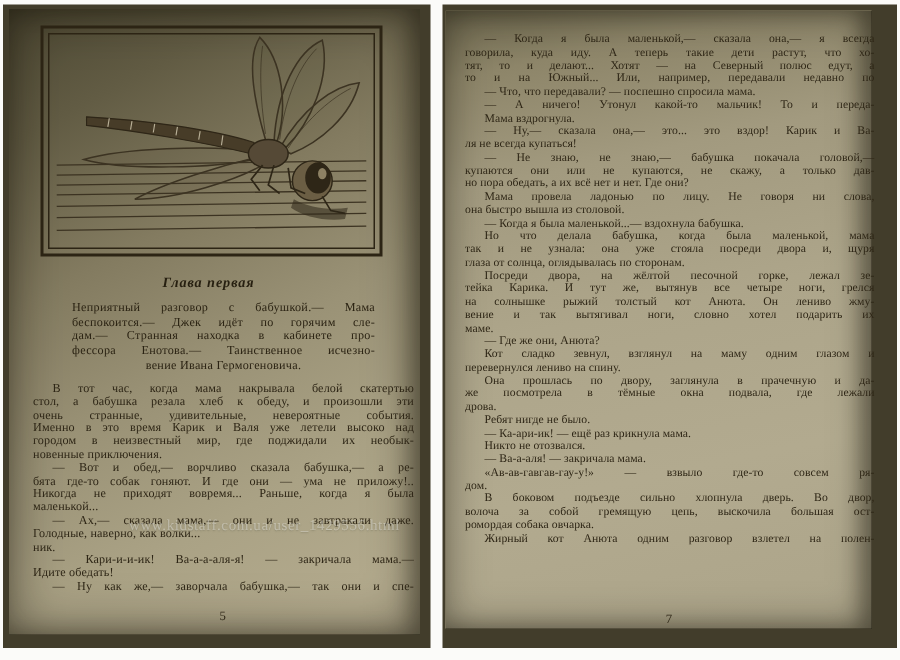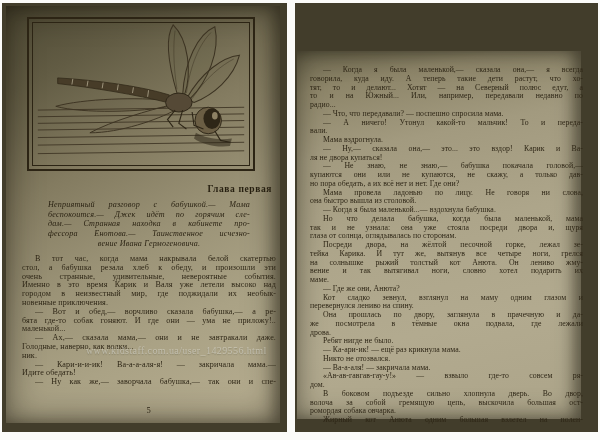--- a/index.html
+++ b/index.html
@@ -17,39 +17,38 @@
   .page{position:absolute;color:#2e2616;}
   .page-l{
     inset:3px 7px 9px 4px;
     background:linear-gradient(152deg,#4d4833 0%,#625c44 16%,#837b60 36%,#9a9276 55%,#aaa285 74%,#b3aa8d 92%,#b4ab8e 100%);
     box-shadow:inset 0 0 34px rgba(20,17,7,.55), inset -6px 0 14px rgba(20,17,7,.35);
   }
   .page-r{
     inset:4px 17px 13px 2px;
     background:linear-gradient(168deg,#6c664d 0%,#8d8569 10%,#a29a7f 26%,#ada58a 48%,#b2aa8f 72%,#aca489 100%);
     box-shadow:inset 0 0 26px rgba(22,19,9,.5), inset -8px 0 12px rgba(22,19,9,.3);
-    margin-top:44px;
   }
 
   .illu-frame{
     position:absolute;left:21px;top:11px;width:228px;height:154px;
     border:2px solid #2c2414;padding:3px;box-sizing:border-box;
   }
   .illu-inner{
     width:100%;height:100%;border:1px solid #2c2414;box-sizing:border-box;overflow:hidden;
   }
   .illu-inner svg{display:block;width:100%;height:100%;}
 
   .chapter-title{
-    position:absolute;left:0;right:8px;top:178px;text-align:right;
-    font-weight:bold;font-size:9.5px;letter-spacing:.6px;color:#261f10;
+    position:absolute;left:0;right:8px;top:178px;text-align:center;
+    font-weight:bold;font-size:9.5px;letter-spacing:.6px;color:#261f10;font-style:italic;
   }
   .intro{
     position:absolute;left:42px;top:194px;width:202px;
-    font-style:italic;font-size:8.1px;line-height:9.7px;letter-spacing:.2px;
+    font-size:8.1px;line-height:9.7px;letter-spacing:.2px;
     text-align:justify;color:#2b2313;
   }
   .body-l{
     position:absolute;left:16px;top:249px;width:254px;
     font-size:8.1px;line-height:8.8px;letter-spacing:.1px;
   }
   .body-r{
     position:absolute;left:13px;top:15px;width:273px;
     font-size:7.8px;line-height:8.75px;letter-spacing:.05px;
   }
@@ -149,47 +148,46 @@
 
     <div class="body-l">
         <div class="tline ind">В тот час, когда мама накрывала белой скатертью</div>
         <div class="tline">стол, а бабушка резала хлеб к обеду, и произошли эти</div>
         <div class="tline">очень странные, удивительные, невероятные события.</div>
         <div class="tline">Именно в это время Карик и Валя уже летели высоко над</div>
         <div class="tline">городом в неизвестный мир, где поджидали их необык-</div>
         <div class="tline last">новенные приключения.</div>
         <div class="tline ind">— Вот и обед,— ворчливо сказала бабушка,— а ре-</div>
         <div class="tline">бята где-то собак гоняют. И где они — ума не приложу!..</div>
+        <div class="tline">Никогда не приходят вовремя... Раньше, когда я была</div>
         <div class="tline last">маленькой...</div>
         <div class="tline ind">— Ах,— сказала мама,— они и не завтракали даже.</div>
         <div class="tline last">Голодные, наверно, как волки...</div>
         <div class="tline last">ник.</div>
         <div class="tline ind">— Кари-и-и-ик! Ва-а-а-аля-я! — закричала мама.—</div>
         <div class="tline last">Идите обедать!</div>
         <div class="tline ind">— Ну как же,— заворчала бабушка,— так они и спе-</div>
       </div>
 
     <div class="pagenum pagenum-l">5</div>
   </div>
 </div>
 
 <div class="panel right">
   <div class="page page-r">
     <div class="body-r">
         <div class="tline ind">— Когда я была маленькой,— сказала она,— я всегда</div>
         <div class="tline">говорила, куда иду. А теперь такие дети растут, что хо-</div>
         <div class="tline">тят, то и делают... Хотят — на Северный полюс едут, а</div>
         <div class="tline">то и на Южный... Или, например, передавали недавно по</div>
-        <div class="tline last">радио...</div>
         <div class="tline ind last">— Что, что передавали? — поспешно спросила мама.</div>
         <div class="tline ind">— А ничего! Утонул какой-то мальчик! То и переда-</div>
-        <div class="tline last">вали.</div>
         <div class="tline ind last">Мама вздрогнула.</div>
         <div class="tline ind">— Ну,— сказала она,— это... это вздор! Карик и Ва-</div>
-        <div class="tline last">ля не двора купаться!</div>
+        <div class="tline last">ля не всегда купаться!</div>
         <div class="tline ind">— Не знаю, не знаю,— бабушка покачала головой,—</div>
         <div class="tline">купаются они или не купаются, не скажу, а только дав-</div>
         <div class="tline last">но пора обедать, а их всё нет и нет. Где они?</div>
         <div class="tline ind">Мама провела ладонью по лицу. Не говоря ни слова,</div>
         <div class="tline last">она быстро вышла из столовой.</div>
         <div class="tline ind last">— Когда я была маленькой...— вздохнула бабушка.</div>
         <div class="tline ind">Но что делала бабушка, когда была маленькой, мама</div>
         <div class="tline">так и не узнала: она уже стояла посреди двора и, щуря</div>
         <div class="tline last">глаза от солнца, оглядывалась по сторонам.</div>
         <div class="tline ind">Посреди двора, на жёлтой песочной горке, лежал зе-</div>
@@ -205,19 +203,19 @@
         <div class="tline last">дрова.</div>
         <div class="tline ind last">Ребят нигде не было.</div>
         <div class="tline ind last">— Ка-ари-ик! — ещё раз крикнула мама.</div>
         <div class="tline ind last">Никто не отозвался.</div>
         <div class="tline ind last">— Ва-а-аля! — закричала мама.</div>
         <div class="tline ind">«Ав-ав-гавгав-гау-у!» — взвыло где-то совсем ря-</div>
         <div class="tline last">дом.</div>
         <div class="tline ind">В боковом подъезде сильно хлопнула дверь. Во двор,</div>
         <div class="tline">волоча за собой гремящую цепь, выскочила большая ост-</div>
         <div class="tline last">ромордая собака овчарка.</div>
-        <div class="tline ind">Жирный кот Анюта одним большая взлетел на полен-</div>
+        <div class="tline ind">Жирный кот Анюта одним разговор взлетел на полен-</div>
       </div>
     <div class="pagenum pagenum-r">7</div>
   </div>
 </div>
 
 <div class="watermark">www.kidstaff.com.ua/user_1429556.html</div>
 
 </body></html>

